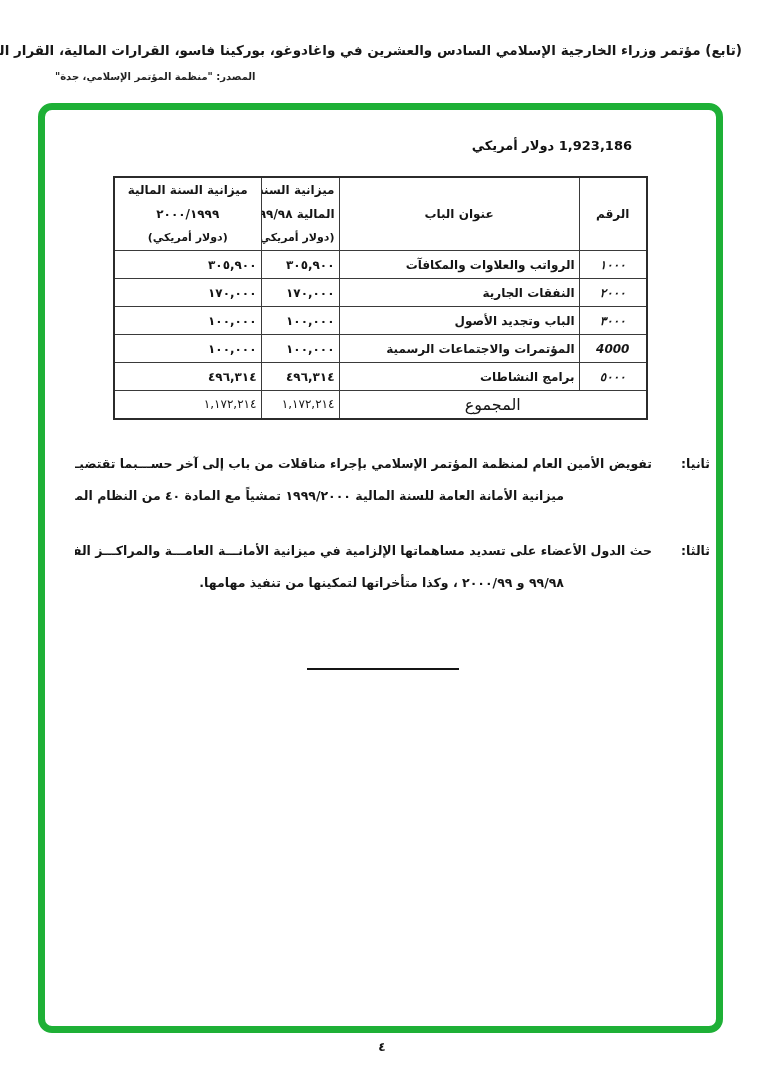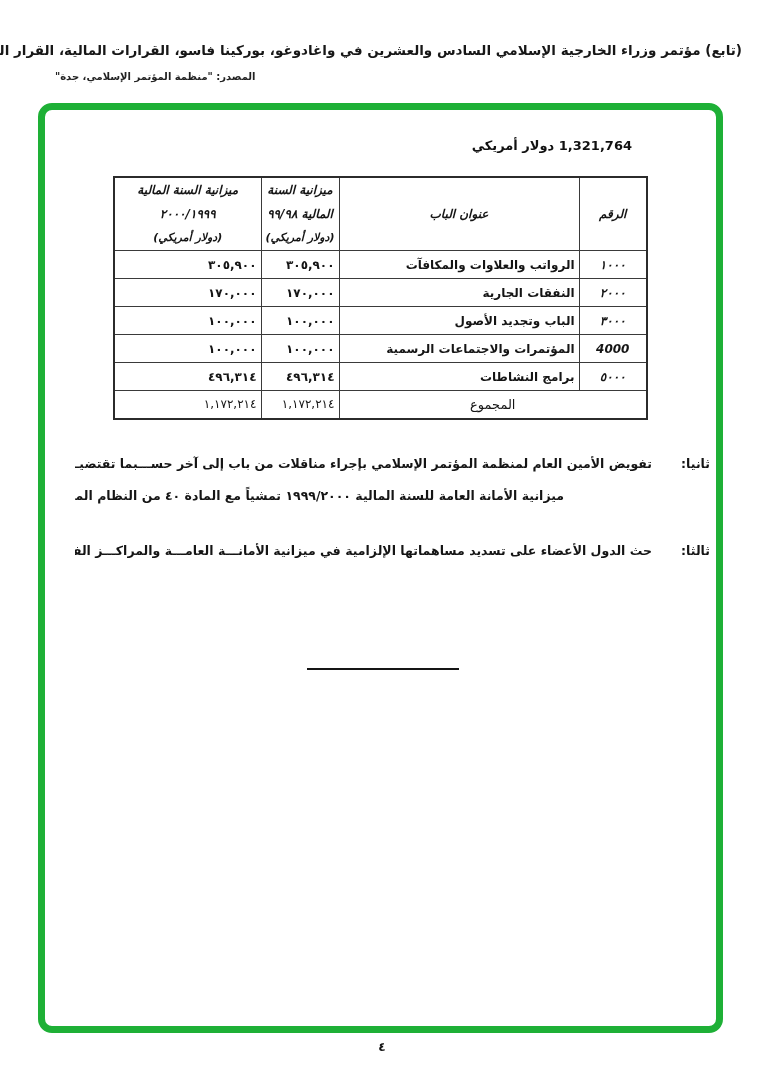--- a/index.html
+++ b/index.html
@@ -48,26 +48,26 @@
   }
   table.budget th, table.budget td {
     border: 1px solid #3a3a3a;
     overflow: hidden;
     padding: 0 4px;
     height: 28px;
     vertical-align: middle;
   }
   table.budget { border: 2px solid #2b2b2b; }
   th.h-cell { text-align: center; font-weight: bold; height: 79px; }
-  th.h-cell div { white-space: nowrap; line-height: 24px; font-style: italic; }
+  th.h-cell div { white-space: nowrap; line-height: 24px; }
   td.c-num { text-align: center; font-style: italic; }
   td.c-chapter { padding-left: 2px; }
   td.c-amount { text-align: right; padding-right: 6px; margin-top: 8px; }
   tr.total-row td { font-weight: normal; }
-  td.c-total-label { text-align: center; font-size: 13px; }
+  td.c-total-label { text-align: center; font-size: 16px; }
   .para {
     position: absolute; right: 6px; left: 30px;
     direction: rtl;
     display: flex; align-items: flex-start;
     font-size: 12.5px; font-weight: bold; color: #151515;
     line-height: 32px;
   }
   .para .plabel { flex: 0 0 46px; text-align: right; }
   .para .pbody { flex: 1 1 auto; margin-right: 12px; overflow: hidden; }
   .para .pline1 { text-align: right; white-space: nowrap; }
@@ -88,21 +88,21 @@
 </head>
 <body>
 
 <div class="hdr1">(تابع) مؤتمر وزراء الخارجية الإسلامي السادس والعشرين في واغادوغو، بوركينا فاسو، القرارات المالية، القرار الرقم ٢٦/٢-أف</div>
 <div class="hdr2">المصدر:  "منظمة المؤتمر الإسلامي، جدة"</div>
 
 <div class="green-box" style="border-color: rgb(30, 176, 54);">
   <div class="box-inner">
 
     <div class="box-title">
-      <span>1,321,764  دولار أمريكي</span>
+      <span>1,923,186  دولار أمريكي</span>
     </div>
 
     <table class="budget">
       <thead>
         <tr>
           <th class="h-cell" style="width:68px">
               <div>الرقم</div>
             </th>
           <th class="h-cell" style="width:240px">
               <div>عنوان الباب</div>
@@ -163,20 +163,21 @@
       <div class="pbody">
         <div class="pline1">تفويض الأمين العام لمنظمة المؤتمر الإسلامي بإجراء مناقلات من باب إلى آخر حســـبما تقتضيـــه الحاجـــة فـــي</div>
         <div class="pline2 p2-l2">ميزانية الأمانة العامة للسنة المالية ١٩٩٩/٢٠٠٠ تمشياً مع المادة ٤٠ من النظام المالي للمنظمة..</div>
       </div>
     </div>
 
     <div class="para para-3">
       <div class="plabel">ثالثا:</div>
       <div class="pbody">
         <div class="pline1">حث الدول الأعضاء على تسديد مساهماتها الإلزامية في ميزانية الأمانـــة العامـــة والمراكـــز الفرعيـــة للســـنتين</div>
+        <div class="pline2 p3-l2">٩٩/٩٨ و  ٢٠٠٠/٩٩ ، وكذا متأخراتها لتمكينها من تنفيذ مهامها.</div>
       </div>
     </div>
 
     <div class="sep-line"></div>
 
   </div>
 </div>
 
 <div class="page-num">٤</div>
 

